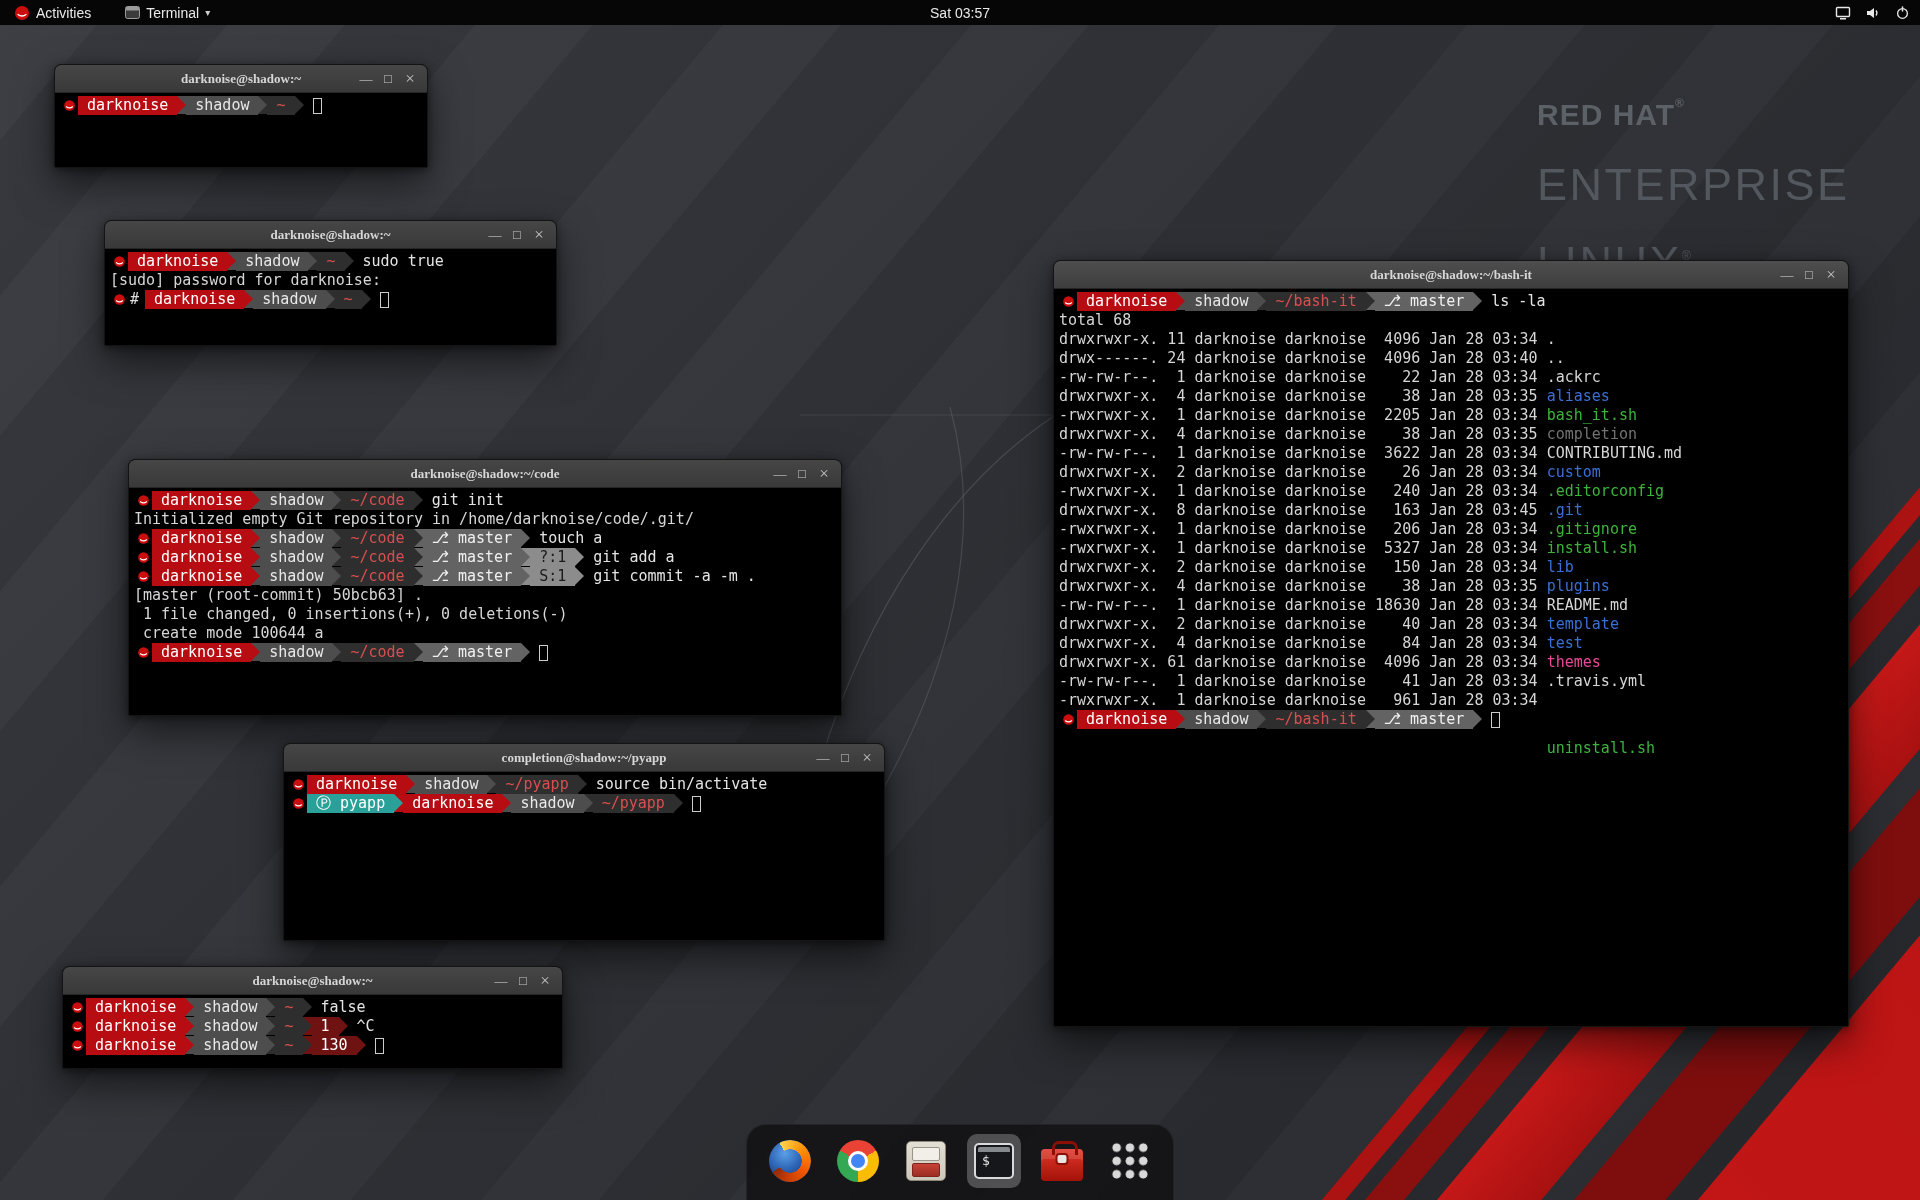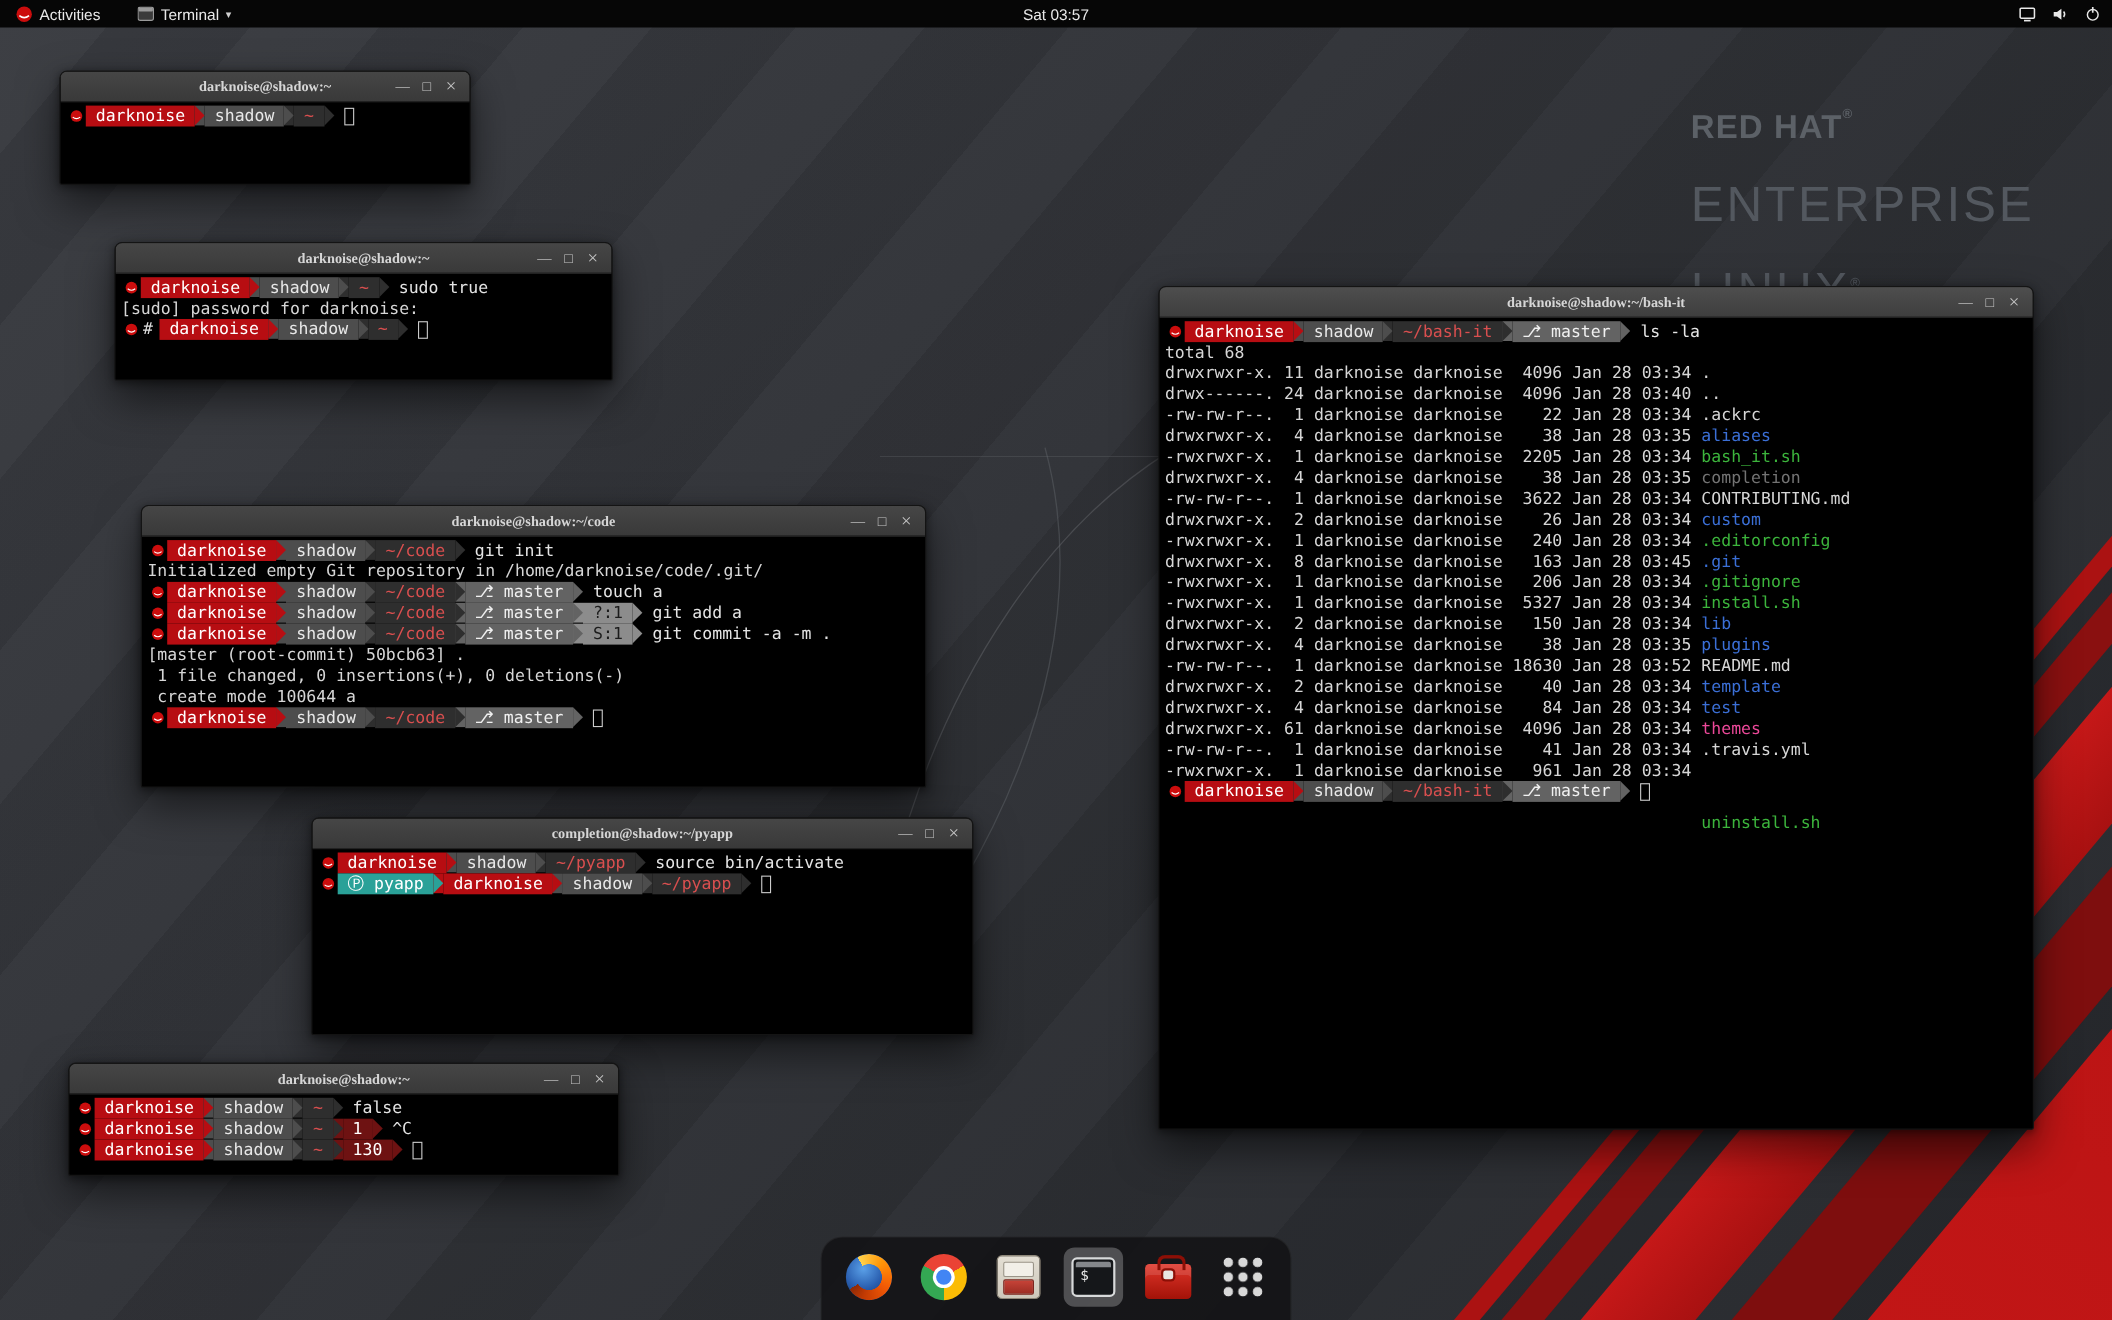--- a/index.html
+++ b/index.html
@@ -270,21 +270,21 @@
           <div class="term-line"><span>-rwxrwxr-x.  1 darknoise darknoise  2205 Jan 28 03:34 </span><span style="color: rgb(60, 180, 60);">bash_it.sh</span></div>
           <div class="term-line"><span>drwxrwxr-x.  4 darknoise darknoise    38 Jan 28 03:35 </span><span style="color: #737373;">completion</span></div>
           <div class="term-line"><span>-rw-rw-r--.  1 darknoise darknoise  3622 Jan 28 03:34 </span><span>CONTRIBUTING.md</span></div>
           <div class="term-line"><span>drwxrwxr-x.  2 darknoise darknoise    26 Jan 28 03:34 </span><span style="color: rgb(59, 111, 214);">custom</span></div>
           <div class="term-line"><span>-rwxrwxr-x.  1 darknoise darknoise   240 Jan 28 03:34 </span><span style="color: rgb(60, 180, 60);">.editorconfig</span></div>
           <div class="term-line"><span>drwxrwxr-x.  8 darknoise darknoise   163 Jan 28 03:45 </span><span style="color: rgb(59, 111, 214);">.git</span></div>
           <div class="term-line"><span>-rwxrwxr-x.  1 darknoise darknoise   206 Jan 28 03:34 </span><span style="color: rgb(60, 180, 60);">.gitignore</span></div>
           <div class="term-line"><span>-rwxrwxr-x.  1 darknoise darknoise  5327 Jan 28 03:34 </span><span style="color: rgb(60, 180, 60);">install.sh</span></div>
           <div class="term-line"><span>drwxrwxr-x.  2 darknoise darknoise   150 Jan 28 03:34 </span><span style="color: rgb(59, 111, 214);">lib</span></div>
           <div class="term-line"><span>drwxrwxr-x.  4 darknoise darknoise    38 Jan 28 03:35 </span><span style="color: rgb(59, 111, 214);">plugins</span></div>
-          <div class="term-line"><span>-rw-rw-r--.  1 darknoise darknoise 18630 Jan 28 03:52 </span><span>README.md</span></div>
+          <div class="term-line"><span>-rw-rw-r--.  1 darknoise darknoise 18630 Jan 28 03:34 </span><span>README.md</span></div>
           <div class="term-line"><span>drwxrwxr-x.  2 darknoise darknoise    40 Jan 28 03:34 </span><span style="color: rgb(59, 111, 214);">template</span></div>
           <div class="term-line"><span>drwxrwxr-x.  4 darknoise darknoise    84 Jan 28 03:34 </span><span style="color: rgb(59, 111, 214);">test</span></div>
           <div class="term-line"><span>drwxrwxr-x. 61 darknoise darknoise  4096 Jan 28 03:34 </span><span style="color: #ec4899;">themes</span></div>
           <div class="term-line"><span>-rw-rw-r--.  1 darknoise darknoise    41 Jan 28 03:34 </span><span>.travis.yml</span></div>
           <div class="term-line"><span>-rwxrwxr-x.  1 darknoise darknoise   961 Jan 28 03:34 </span><span style="color: rgb(60, 180, 60); margin-top: 48px;">uninstall.sh</span></div>
           <div class="term-line"><span class="hat"><svg width="13" height="13" viewBox="0 0 16 16">
                 <circle cx="8" cy="8" r="6.5" fill="#cc0d0d"></circle>
                 <path d="M3.8 9.2 Q 8 12.6 12.2 9.2" stroke="#ffffff" stroke-width="1.3" fill="none"></path>
               </svg></span><span class="seg" style="background: rgb(183, 13, 18); color: rgb(255, 255, 255);">darknoise</span><span class="pl-sep" style="border-left-color: rgb(183, 13, 18); background-color: rgb(77, 77, 77);"></span><span class="seg" style="background: rgb(77, 77, 77); color: rgb(232, 232, 232);">shadow</span><span class="pl-sep" style="border-left-color: rgb(77, 77, 77); background-color: rgb(46, 46, 46);"></span><span class="seg" style="background: rgb(46, 46, 46); color: rgb(217, 79, 79);">~/bash-it</span><span class="pl-sep" style="border-left-color: rgb(46, 46, 46); background-color: rgb(99, 99, 99);"></span><span class="seg" style="background: rgb(99, 99, 99); color: rgb(240, 240, 240);">⎇ master</span><span class="pl-sep" style="border-left-color: rgb(99, 99, 99);"></span><span class="cursor"></span></div>
         </div>

